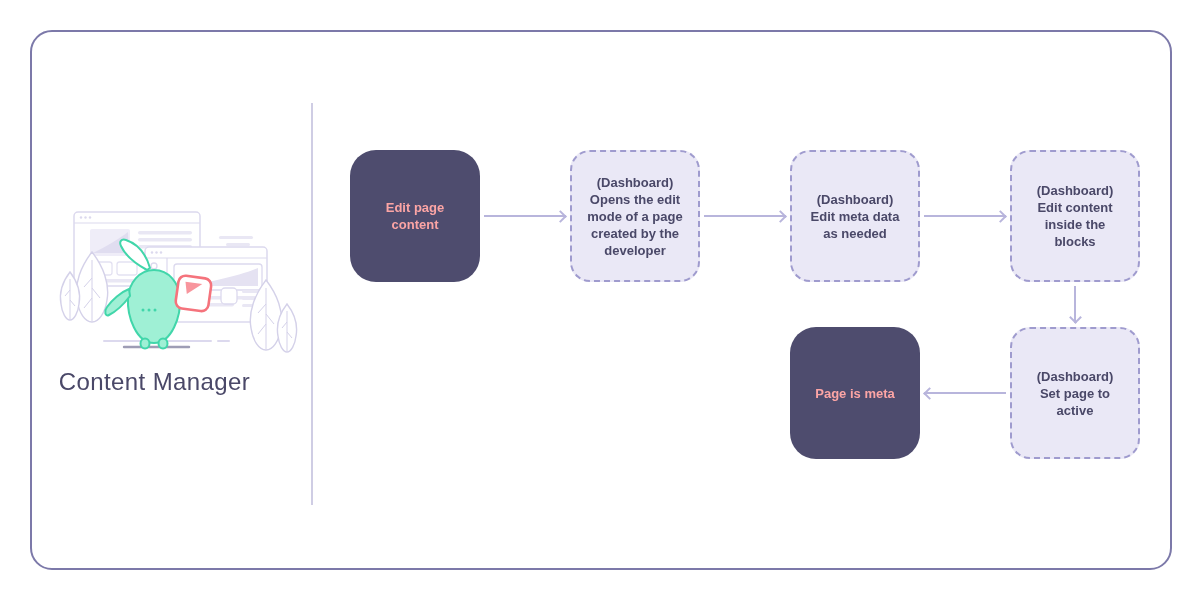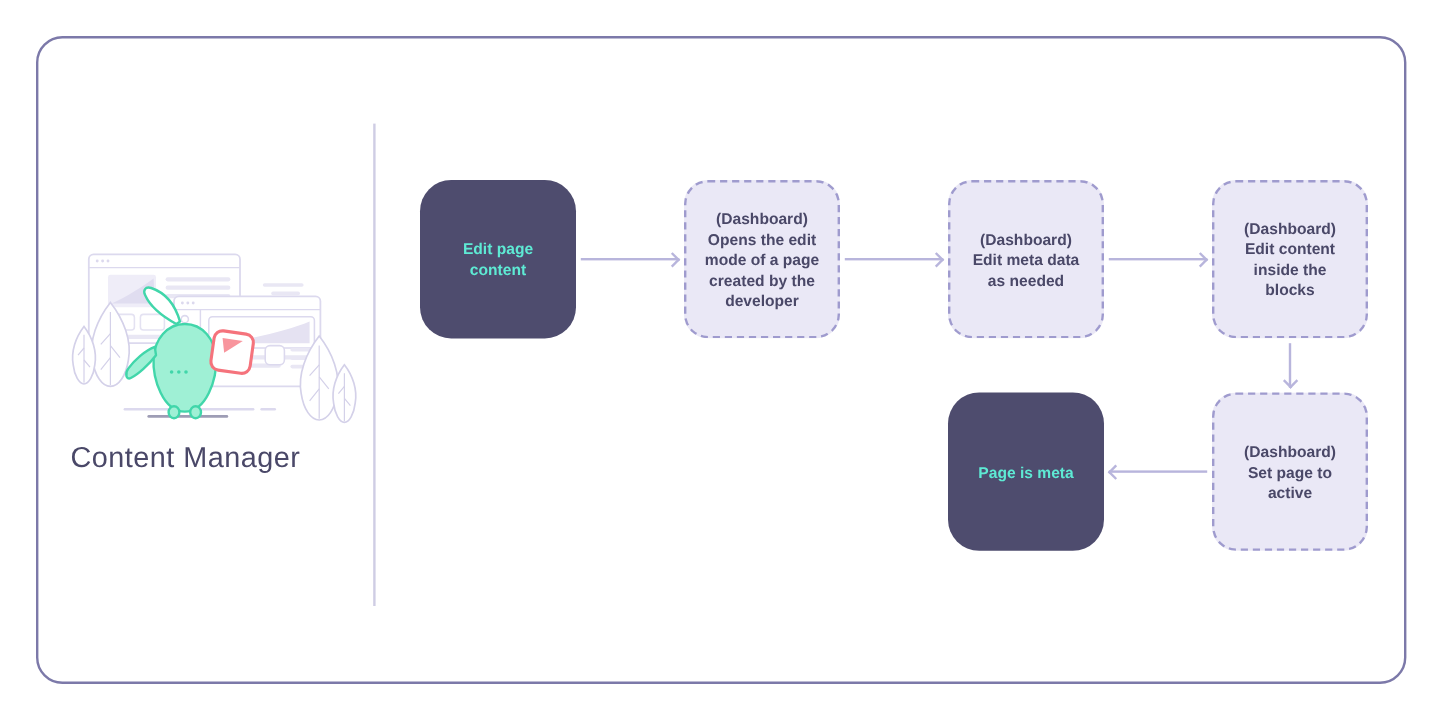--- a/index.html
+++ b/index.html
@@ -33,21 +33,21 @@
   }
 
   
   .node {
     position: absolute; width: 130px; height: 132px;
     display: flex; align-items: center; justify-content: center;
     text-align: center; padding: 8px;
     font-size: 13px; font-weight: bold; line-height: 17px;
   }
   .node-label { white-space: pre-line; }
-  .node.solid { background: #4e4c6e; color: #5eead4; border-radius: 26px; }
+  .node.solid { background: #4e4c6e; color: #fca5a5; border-radius: 26px; }
   .node.dashed {
     background: #eae8f6; color: #4a4868;
     border: 2px dashed #9f9bce; border-radius: 20px;
   }
   .n1 { left: 318px; top: 118px; }
   .n2 { left: 538px; top: 118px; }
   .n3 { left: 758px; top: 118px; }
   .n4 { left: 978px; top: 118px; }
   .n5 { left: 978px; top: 295px; }
   .n6 { left: 758px; top: 295px; }

